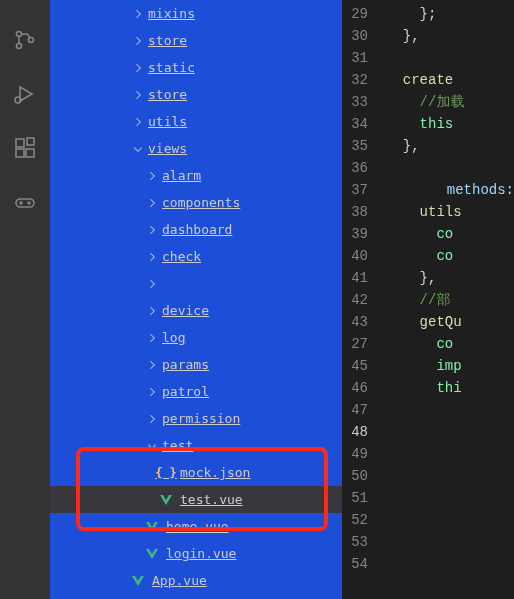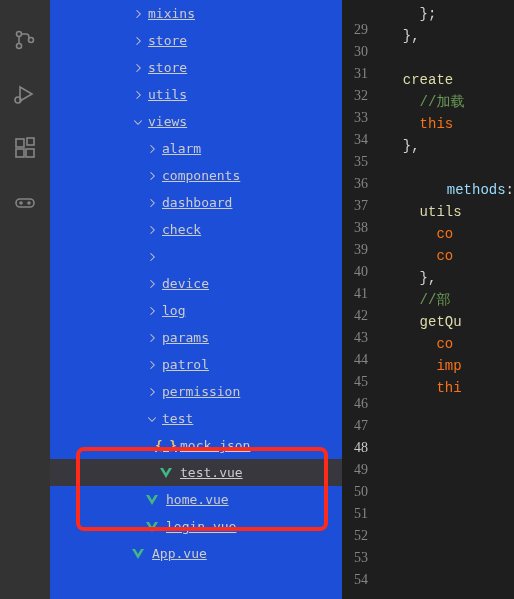--- a/index.html
+++ b/index.html
@@ -71,32 +71,31 @@
   overflow: hidden;
   font-family: Consolas, 'Courier New', monospace;
   font-size: 14px;
 }
 .gutter {
   width: 60px;
   background: #1e1e1e;
   text-align: right;
   color: #858585;
   padding-right: 18px;
-  padding-top: 19px;
-  font-family: Liberation Serif, serif;
+  padding-top: 3px;
 }
 .gutter .ln { height: 22px; line-height: 22px; }
 .gutter .ln.active { color: #cccccc; }
 .code {
   flex: 1;
   padding-top: 3px;
 }
 .code .line { height: 22px; line-height: 22px; white-space: pre; }
 .tok-punct { color: #d4d4d4; }
-.tok-kw { color: #f97316; }
+.tok-kw { color: #86efac; }
 .tok-fn { color: #dcdcaa; margin-top: 48px; }
 .tok-comment { color: #6a9955; }
 .tok-prop { color: #9cdcfe; padding-left: 44px; }
 .json-yellow { color: #f0c674; }
 </style>
 </head>
 <body>
 
 <div class="activity-bar">
   <div class="act-icon">
@@ -151,20 +150,29 @@
         </span>
         <span class="label">store</span>
       </div>
       <div class="tree-row">
         <span class="indent" style="width: 72px;"></span>
         <span class="twisty">
           <svg viewBox="0 0 16 16">
             <path d="M6 3l5 5-5 5" fill="none" stroke="currentColor" stroke-width="1.4"></path>
           </svg>
         </span>
+        <span class="label">static</span>
+      </div>
+      <div class="tree-row">
+        <span class="indent" style="width: 72px;"></span>
+        <span class="twisty">
+          <svg viewBox="0 0 16 16">
+            <path d="M6 3l5 5-5 5" fill="none" stroke="currentColor" stroke-width="1.4"></path>
+          </svg>
+        </span>
         <span class="label">store</span>
       </div>
       <div class="tree-row">
         <span class="indent" style="width: 72px;"></span>
         <span class="twisty">
           <svg viewBox="0 0 16 16">
             <path d="M6 3l5 5-5 5" fill="none" stroke="currentColor" stroke-width="1.4"></path>
           </svg>
         </span>
         <span class="label">utils</span>
@@ -332,21 +340,21 @@
       <div class="ln">34</div>
       <div class="ln">35</div>
       <div class="ln">36</div>
       <div class="ln">37</div>
       <div class="ln">38</div>
       <div class="ln">39</div>
       <div class="ln">40</div>
       <div class="ln">41</div>
       <div class="ln">42</div>
       <div class="ln">43</div>
-      <div class="ln">44</div>
+      <div class="ln">27</div>
       <div class="ln">45</div>
       <div class="ln">46</div>
       <div class="ln">47</div>
       <div class="ln active">48</div>
       <div class="ln">49</div>
       <div class="ln">50</div>
       <div class="ln">51</div>
       <div class="ln">52</div>
       <div class="ln">53</div>
       <div class="ln">54</div>

